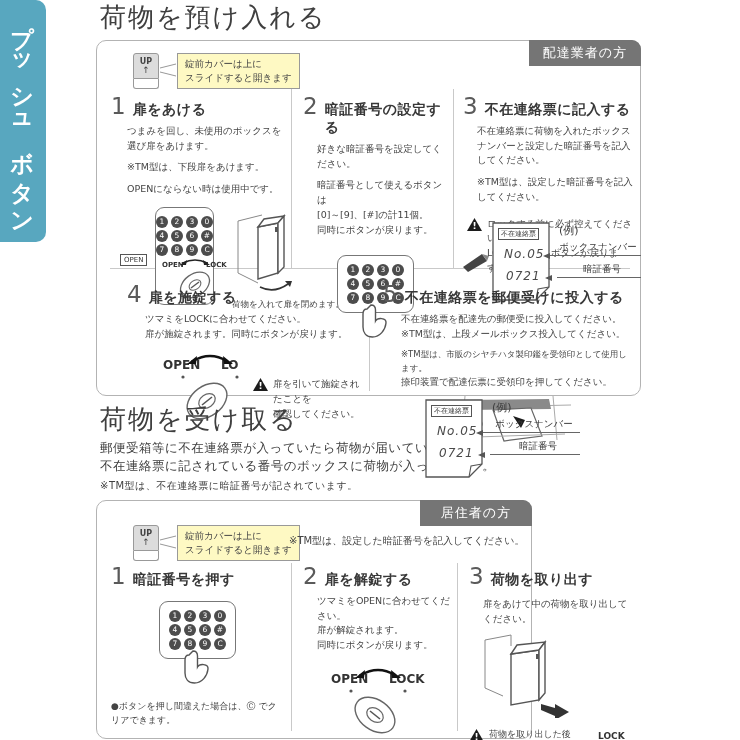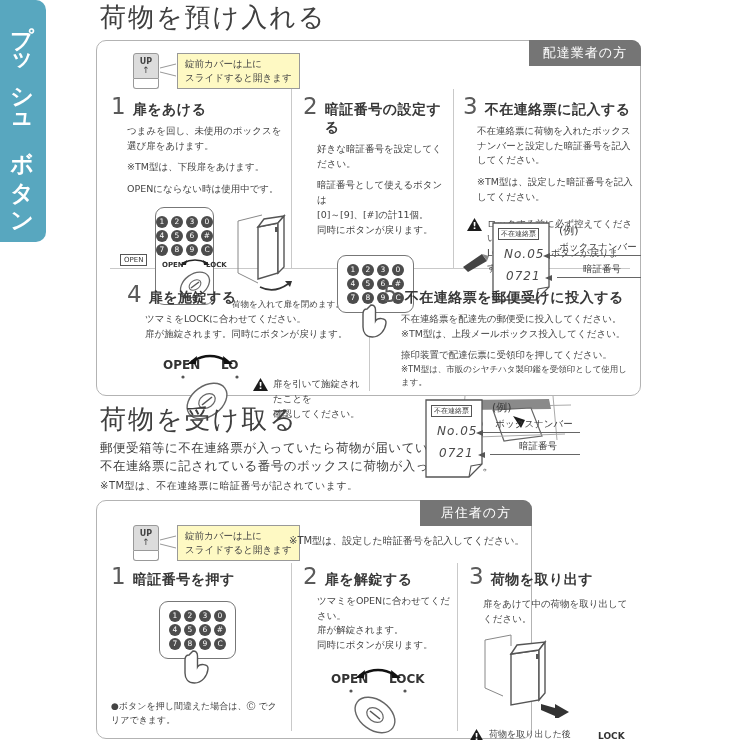--- a/index.html
+++ b/index.html
@@ -273,22 +273,22 @@
     <div class="step" style="left:286px;top:240px;width:250px;">
       <div class="step-head">
         <span class="step-num">5</span>
         <span class="step-title">不在連絡票を郵便受けに投入する</span>
       </div>
       <div class="txt" style="padding-left:18px;">
         <div>不在連絡票を配達先の郵便受に投入してください。</div>
         <div>※TM型は、上段メールボックス投入してください。</div>
       </div>
       <div class="txt sp" style="padding-left:18px;">
+        <div style="font-size:8.5px;">※TM型は、市販のシヤチハタ製印鑑を受領印として使用します。</div>
         <div>捺印装置で配達伝票に受領印を押してください。</div>
-        <div style="font-size:8.5px;">※TM型は、市販のシヤチハタ製印鑑を受領印として使用します。</div>
       </div>
       <svg width="132" height="52" style="margin:4px 0 0 58px;">
         <line x1="0" y1="14" x2="130" y2="11" stroke="#aaa" stroke-width="1"></line>
         <line x1="24" y1="2" x2="20" y2="50" stroke="#aaa" stroke-width="1"></line>
         <line x1="112" y1="2" x2="116" y2="46" stroke="#aaa" stroke-width="1"></line>
         <polygon points="20,6 108,5 110,15 22,16" fill="#8a8a8a"></polygon>
         <polygon points="52,16 90,14 101,42 63,47" fill="#fff" stroke="#666" stroke-width="1.2"></polygon>
         <polygon points="80,34 72,22 84,26" fill="#1c1c1c"></polygon>
         <circle cx="36" cy="30" r="5" fill="none" stroke="#666" stroke-width="1.2"></circle>
         <line x1="6" y1="44" x2="124" y2="40" stroke="#aaa" stroke-width="1"></line>

